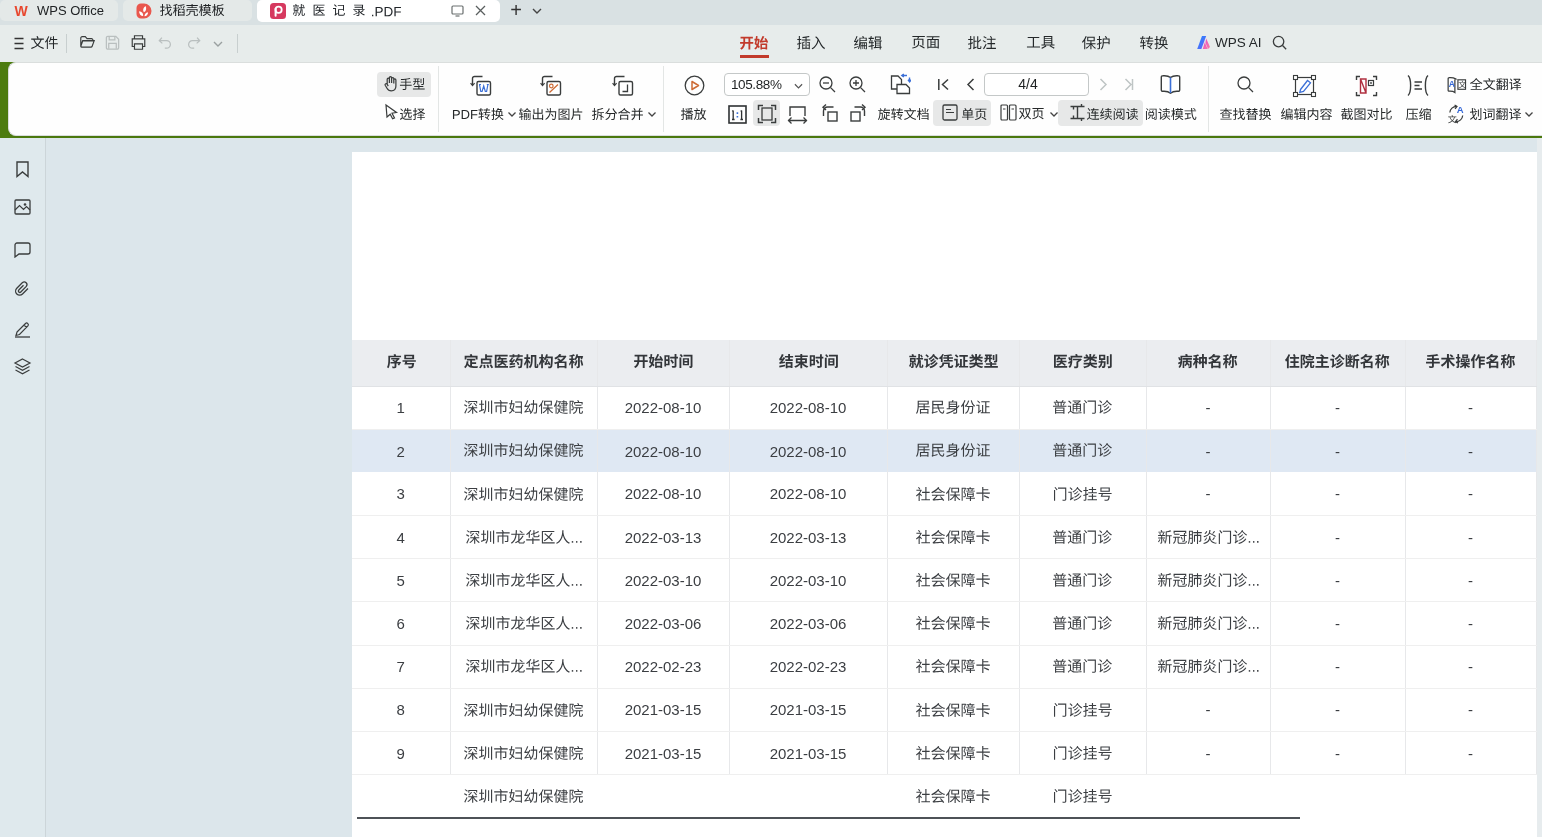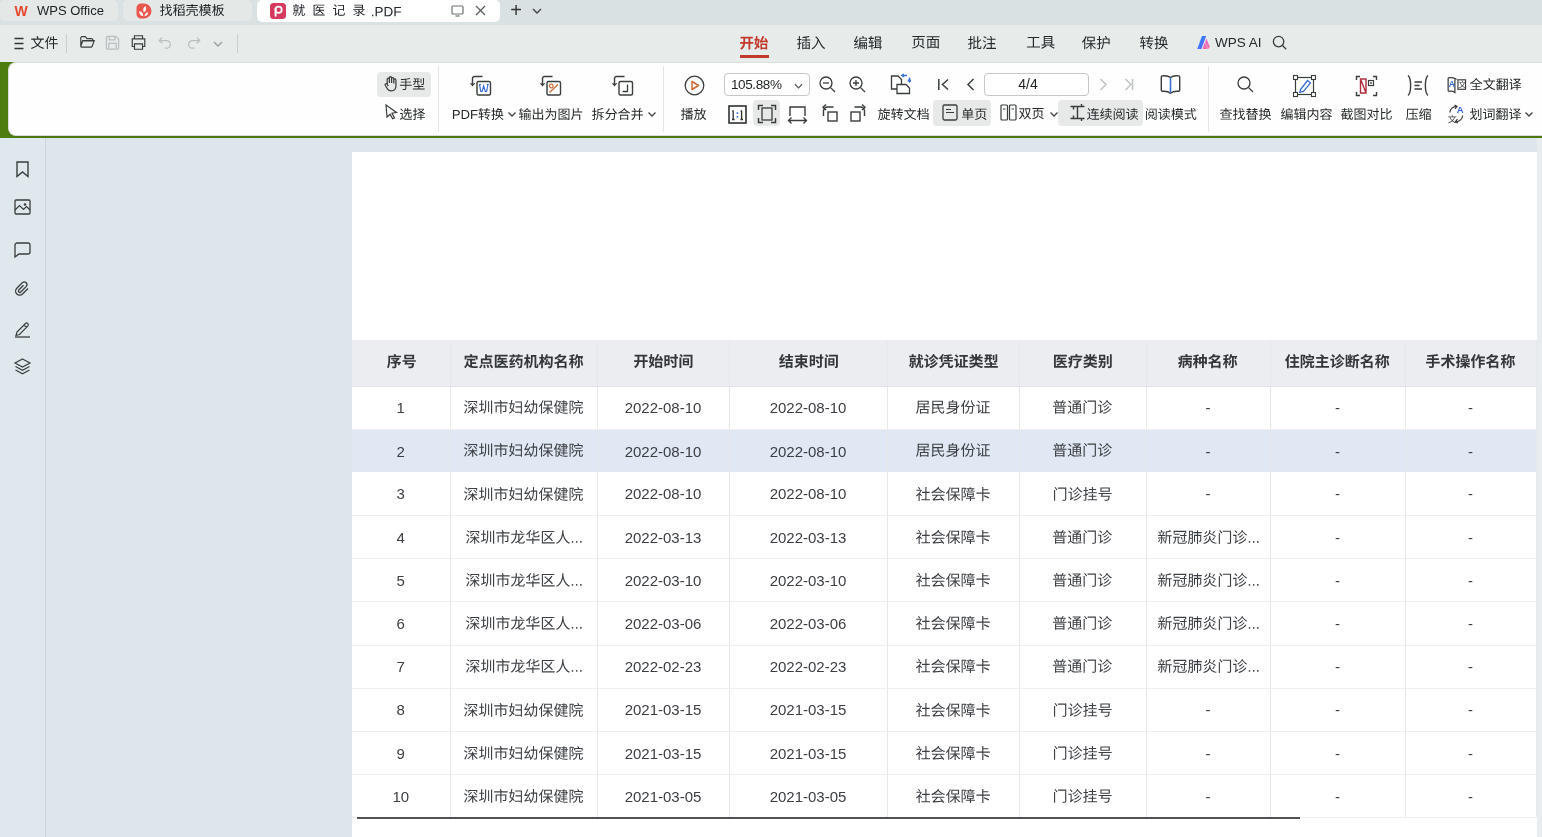--- a/index.html
+++ b/index.html
@@ -448,31 +448,20 @@
         <td></td>
         <td>-</td>
         <td>-</td>
         <td>-</td>
       </tr>
   <tr class="odd">
         <td>9</td>
         <td></td>
         <td>2021-03-15</td>
         <td>2021-03-15</td>
-        <td></td>
-        <td></td>
-        <td>-</td>
-        <td>-</td>
-        <td>-</td>
-      </tr>
-  <tr class="even">
-        <td>10</td>
-        <td></td>
-        <td>2021-03-05</td>
-        <td>2021-03-05</td>
         <td></td>
         <td></td>
         <td>-</td>
         <td>-</td>
         <td>-</td>
       </tr>
 </tbody>
   </table>
 <div class="abs" id="botline"></div>
 

